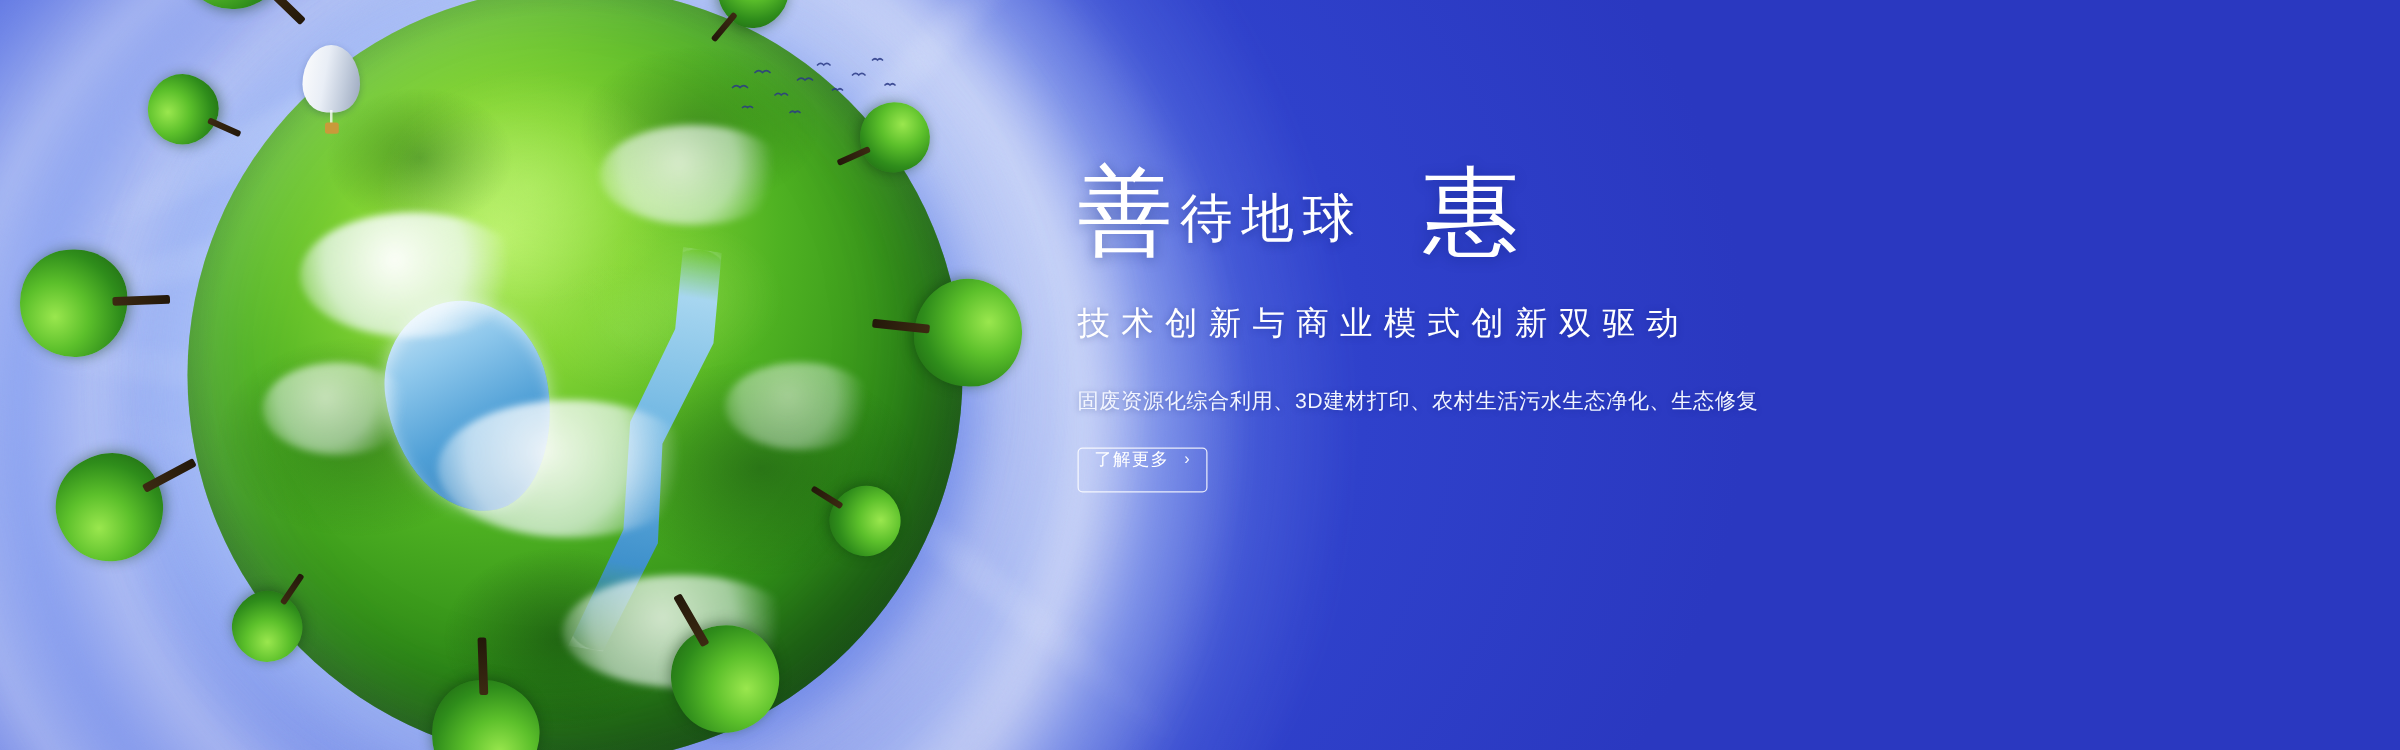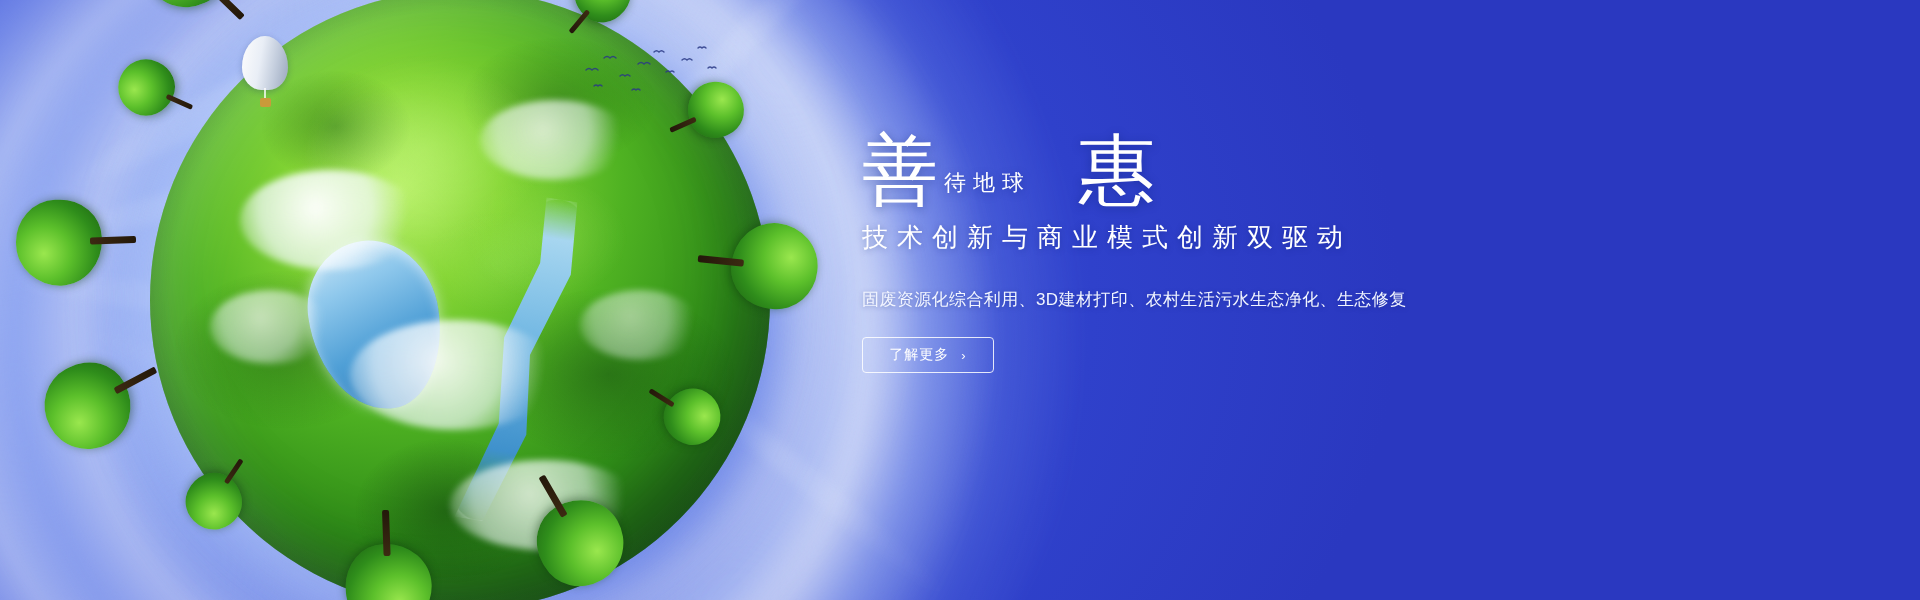--- a/index.html
+++ b/index.html
@@ -202,55 +202,54 @@
   }
   .hl-big {
     font-family:"Liberation Serif", serif;
     font-size:76px;
     line-height:.92;
     font-weight:400;
     letter-spacing:0;
     text-shadow:0 2px 10px rgba(10,30,110,.40);
   }
   .hl-small {
-    font-family:Liberation Mono, monospace;
-    font-size:22px;
+    font-family:Liberation Sans, sans-serif;
+    font-size:42px;
     line-height:1;
     letter-spacing:7px;
     font-weight:400;
     padding-bottom:10px;
     margin-left:6px;
     text-shadow:0 2px 8px rgba(10,30,110,.40);
   }
   .hl-gap { width:48px; }
 
   .subtitle {
-    margin-top:14px;
+    margin-top:35px;
     font-size:26px;
     letter-spacing:9px;
     font-weight:400;
     color:#ffffff;
     white-space:nowrap;
     text-shadow:0 1px 6px rgba(10,30,110,.35);
   }
   .desc {
     margin-top:33px;
     font-size:17px;
     letter-spacing:.4px;
     color:#f2f5ff;
     white-space:nowrap;
     text-shadow:0 1px 5px rgba(10,30,110,.35);
   }
   .cta {
     margin-top:26px;
     display:inline-flex;
-    align-items:center;
     justify-content:center;
     gap:12px;
-    width:132px; height:36px;
+    width:104px; height:36px;
     border:1px solid rgba(255,255,255,.85);
     border-radius:4px;
     background:transparent;
     color:#ffffff;
     font-size:14px;
     letter-spacing:1px;
     cursor:pointer;
     font-family:"Liberation Sans", sans-serif;
   }
   .cta .chev { font-size:13px; opacity:.95; }

